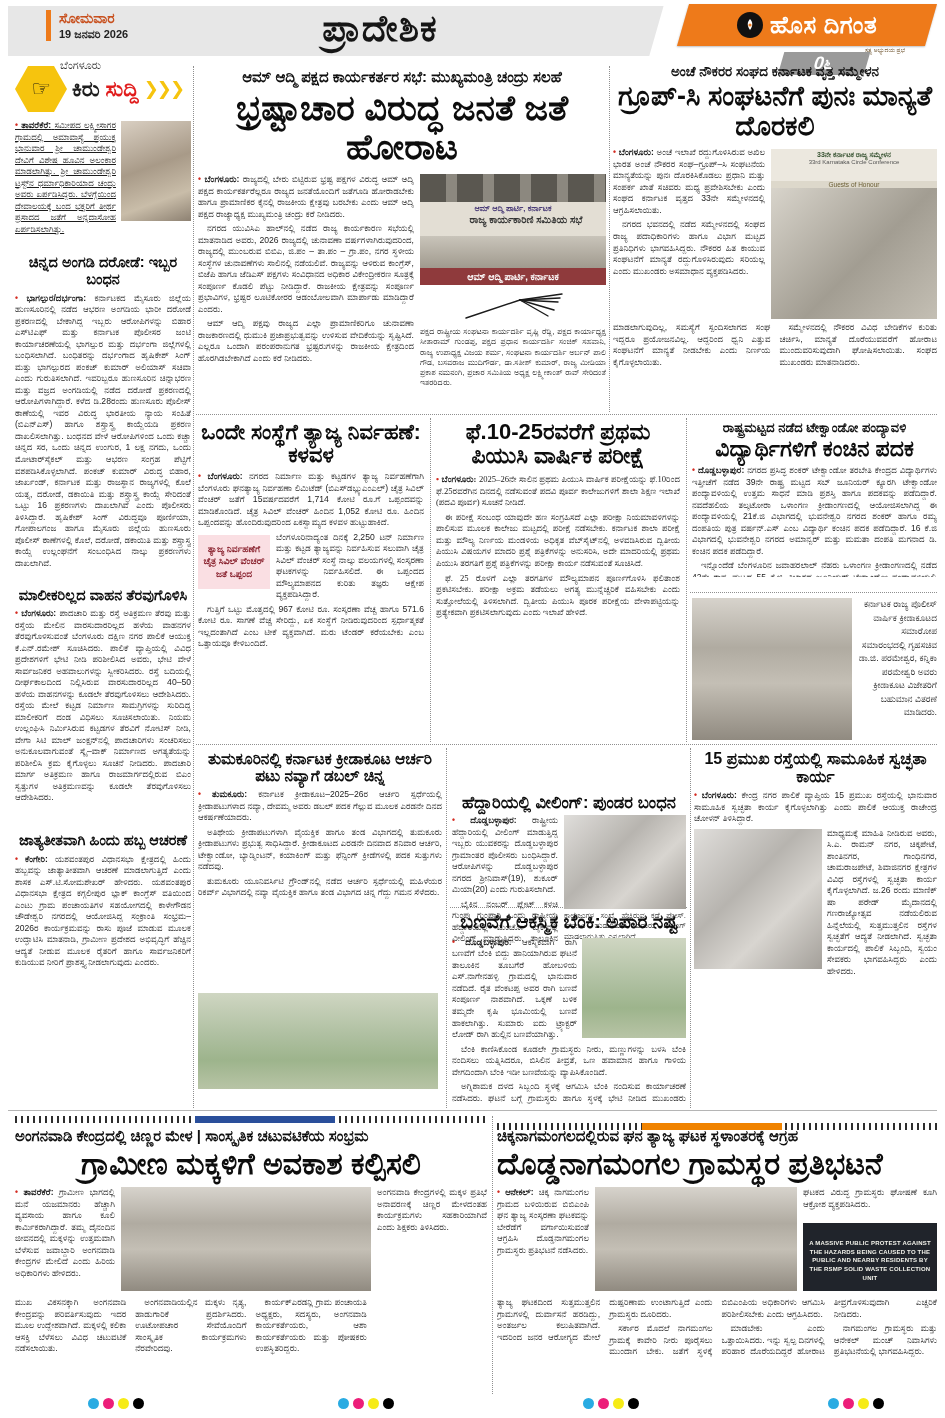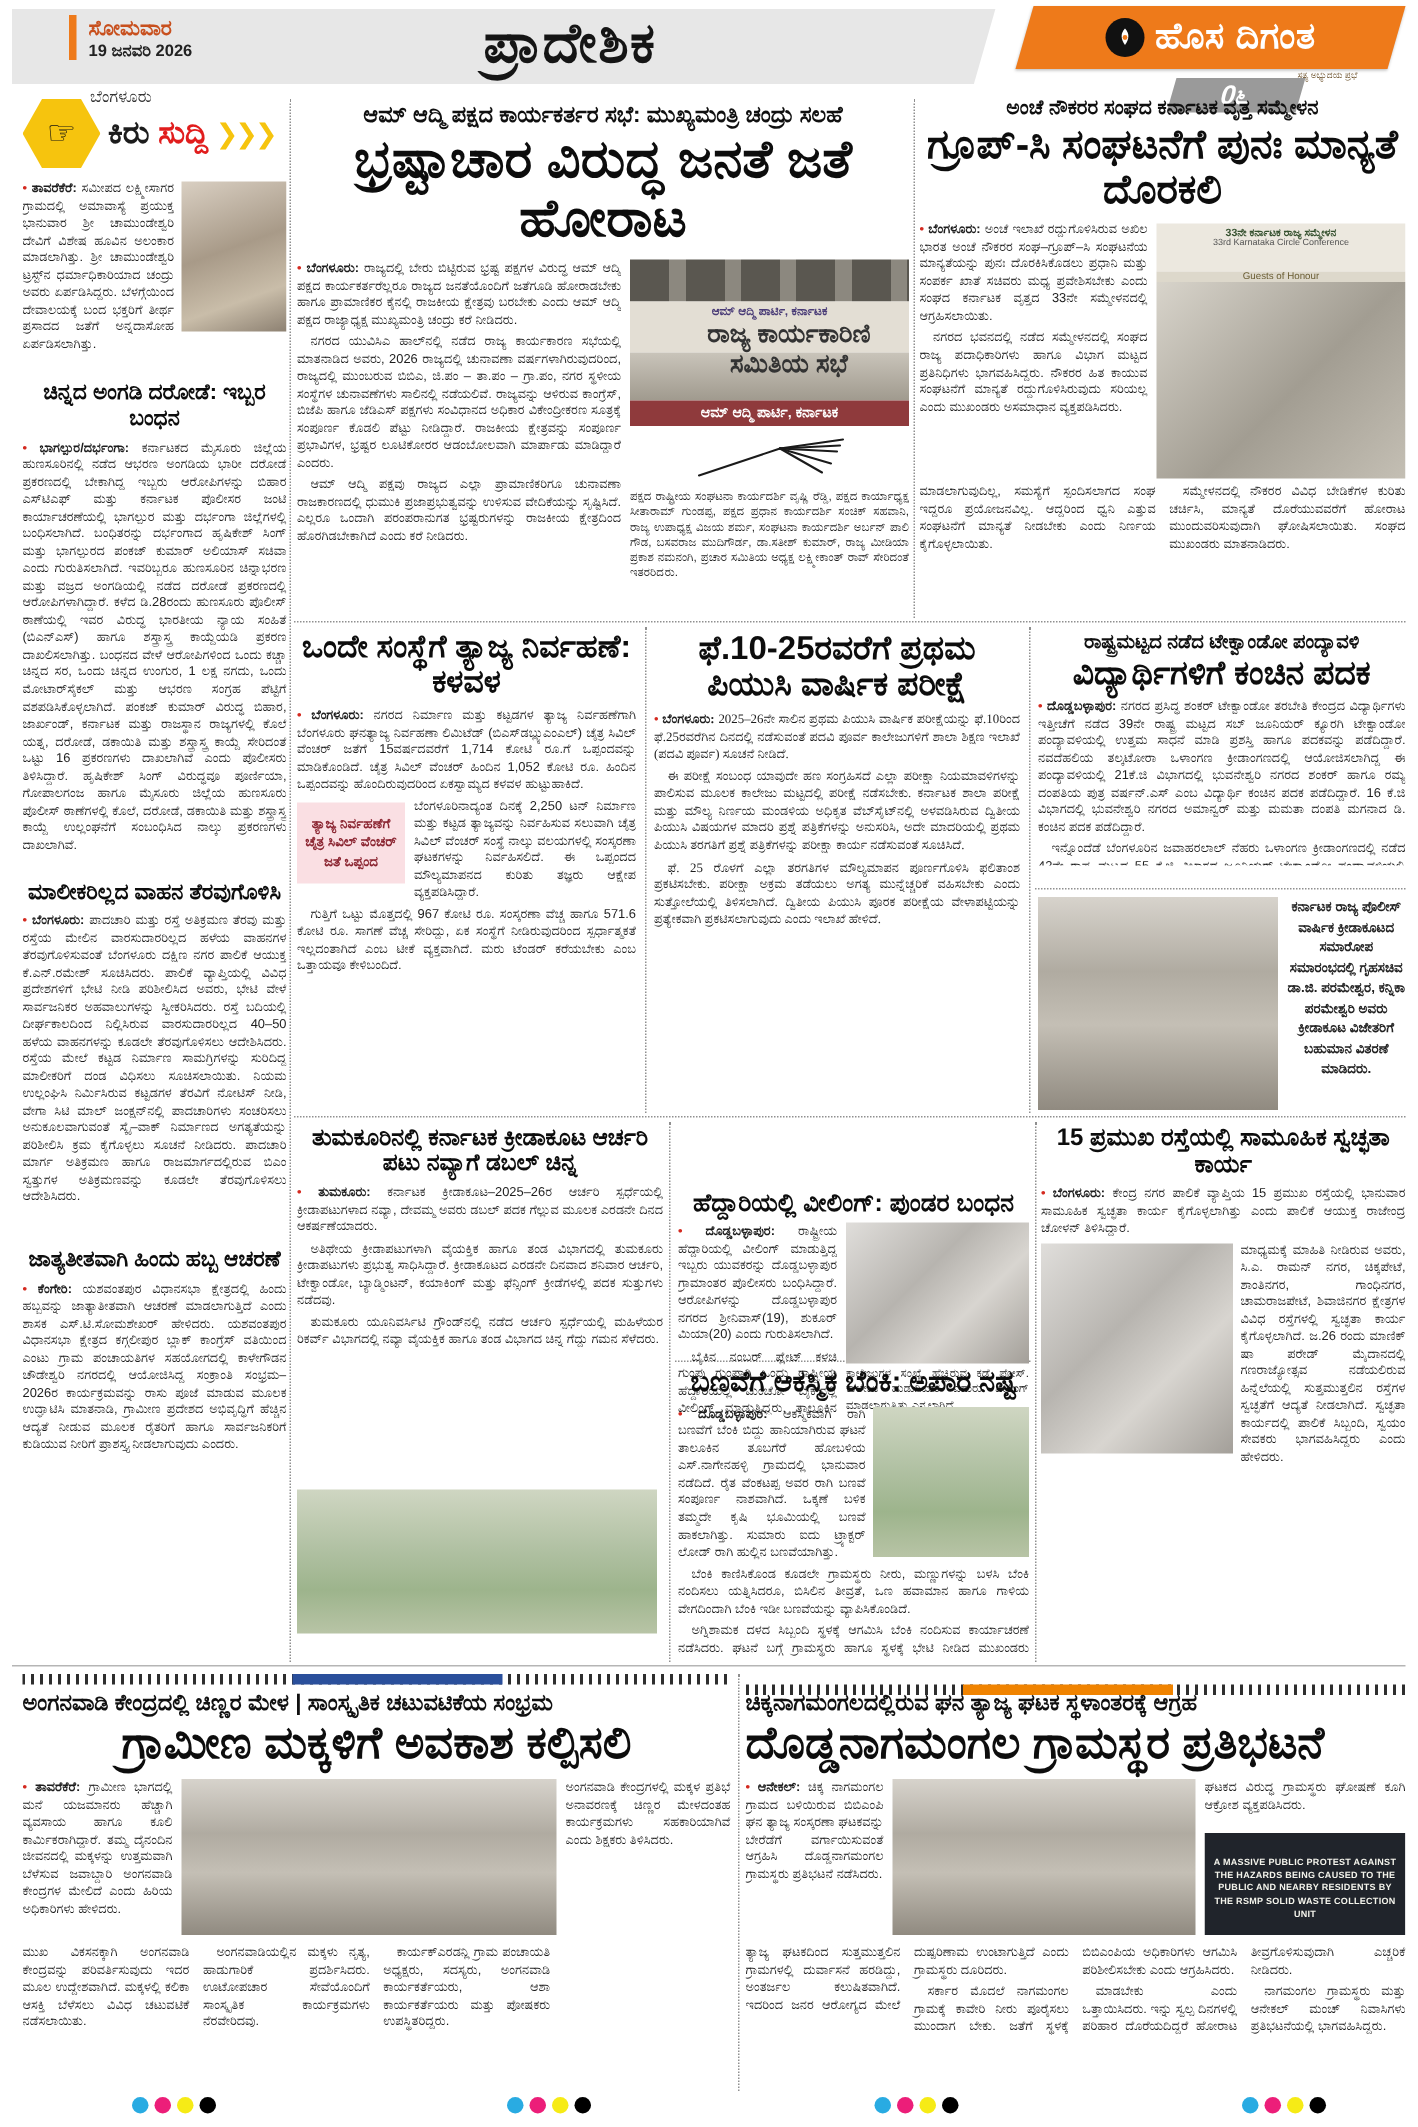--- a/index.html
+++ b/index.html
@@ -30,33 +30,33 @@
   .hline-solid{border-top:1px solid #b5b5b5;height:0;}
   
   .kicker{font-weight:bold;text-align:center;color:#101010;}
   .headline{font-weight:800;text-align:center;color:#0d0d0d;line-height:1.1;}
   .btxt{font-size:8.6px;line-height:1.34;text-align:justify;color:#1d1d1d;overflow:hidden;}
   .btxt p{margin:0 0 3px;}
   .btxt p+p{text-indent:9px;}
   .dl{font-weight:bold;}
   .dl::before{content:"• ";color:#d42a20;font-weight:900;}
   .cap{font-size:7.8px;line-height:1.32;text-align:justify;color:#222;overflow:hidden;}
-  .cap-b{font-size:9px;line-height:1.5;font-weight:bold;color:#222;text-align:center;overflow:hidden;}
+  .cap-b{font-size:9px;line-height:1.5;font-weight:normal;color:#222;text-align:right;overflow:hidden;}
   
   .ph{background:linear-gradient(135deg,#e0dedb 0%,#b7b4af 40%,#d8d5d0 65%,#a39f99 100%);}
   .ph-warm{background:linear-gradient(160deg,#d9cfc2 0%,#a89a88 45%,#c9bda9 75%,#8d8172 100%);}
   .ph-field{background:linear-gradient(180deg,#cfd6c2 0%,#aebfa0 45%,#9db48c 70%,#b8c4a6 100%);}
   .ph-crowd{background:linear-gradient(180deg,#d7d3cc 0%,#b0aba1 35%,#c4bfb5 60%,#908a80 100%);}
   .ph-r{float:right;margin:1px 0 3px 5px;}
   .ph-l{float:left;margin:1px 5px 3px 0;}
   
   .aap-faces{height:28px;background:repeating-linear-gradient(90deg,#5a5750 0 26px,#8c887f 26px 37px);}
   .aap-banner{height:32px;background:#e3ded4;text-align:center;padding-top:2px;}
   .aap-banner .l1{font-size:8px;font-weight:bold;color:#4a3c77;}
-  .aap-banner .l2{font-size:17px;font-weight:800;color:#333;padding-left:26px;}
+  .aap-banner .l2{font-size:10px;font-weight:800;color:#333;padding-left:26px;}
   .aap-people{height:32px;background:linear-gradient(180deg,#c9c4ba,#a09a8e);}
   .aap-red{height:17px;background:#8f3a3c;color:#fff;font-size:9.5px;font-weight:bold;text-align:center;line-height:17px;}
   .broom-box{background:#fff;display:flex;align-items:center;justify-content:center;}
   .post-banner{height:30px;background:#ece8df;text-align:center;padding-top:2px;}
   .post-banner .l1{font-size:7px;font-weight:bold;color:#34502e;display:block;}
   .post-banner .l2{font-size:6px;color:#555;display:block;}
   .post-honour{font-size:6.5px;color:#6b5e34;text-align:center;background:#ddd8cb;}
   .post-body{height:131px;background:linear-gradient(135deg,#d8d4cb,#a29d92 55%,#c4bfb4);}
   .banner-dark{background:#20242b;color:#f4f4ec;font-size:6px;line-height:1.45;font-weight:bold;
                padding:16px 6px 4px;text-align:center;letter-spacing:.2px;}
@@ -128,21 +128,21 @@
           <span>☞</span>
         </span>
       <span class="kiru-title">
         <span>ಕಿರು</span>
         <span class="red">ಸುದ್ದಿ</span>
       </span>
       <span class="chev">❯❯❯</span>
     </div>
 
     <div style="margin-top:8px;">
-      <div class="btxt" style="margin-top:4px;height:128px;">
+      <div class="btxt" style="margin-top:4px;height:128px;text-decoration:underline;">
         <div class="ph ph-warm ph-r" style="width:70px;height:100px;"></div>
         <p><span class="dl">ತಾವರೆಕೆರೆ:</span> <span>ಸಮೀಪದ ಲಕ್ಷ್ಮೀಸಾಗರ ಗ್ರಾಮದಲ್ಲಿ ಅಮಾವಾಸ್ಯೆ ಪ್ರಯುಕ್ತ ಭಾನುವಾರ ಶ್ರೀ ಚಾಮುಂಡೇಶ್ವರಿ ದೇವಿಗೆ ವಿಶೇಷ ಹೂವಿನ ಅಲಂಕಾರ ಮಾಡಲಾಗಿತ್ತು. ಶ್ರೀ ಚಾಮುಂಡೇಶ್ವರಿ ಟ್ರಸ್ಟ್‌ನ ಧರ್ಮಾಧಿಕಾರಿಯಾದ ಚಂದ್ರು ಅವರು ಏರ್ಪಡಿಸಿದ್ದರು. ಬೆಳಗ್ಗೆಯಿಂದ ದೇವಾಲಯಕ್ಕೆ ಬಂದ ಭಕ್ತರಿಗೆ ತೀರ್ಥ ಪ್ರಸಾದದ ಜತೆಗೆ ಅನ್ನದಾಸೋಹ ಏರ್ಪಡಿಸಲಾಗಿತ್ತು.</span></p>
       </div>
     </div>
 
     <div style="margin-top:6px;">
       <div class="kiru-h">ಚಿನ್ನದ ಅಂಗಡಿ ದರೋಡೆ: ಇಬ್ಬರ ಬಂಧನ</div>
       <div class="btxt" style="margin-top:4px;height:288px;">
         <p><span class="dl">ಭಾಗಲ್ಪುರ/ದರ್ಭಂಗಾ:</span> <span>ಕರ್ನಾಟಕದ ಮೈಸೂರು ಜಿಲ್ಲೆಯ ಹುಣಸೂರಿನಲ್ಲಿ ನಡೆದ ಆಭರಣ ಅಂಗಡಿಯ ಭಾರೀ ದರೋಡೆ ಪ್ರಕರಣದಲ್ಲಿ ಬೇಕಾಗಿದ್ದ ಇಬ್ಬರು ಆರೋಪಿಗಳನ್ನು ಬಿಹಾರ ಎಸ್‌ಟಿಎಫ್ ಮತ್ತು ಕರ್ನಾಟಕ ಪೊಲೀಸರ ಜಂಟಿ ಕಾರ್ಯಾಚರಣೆಯಲ್ಲಿ ಭಾಗಲ್ಪುರ ಮತ್ತು ದರ್ಭಂಗಾ ಜಿಲ್ಲೆಗಳಲ್ಲಿ ಬಂಧಿಸಲಾಗಿದೆ. ಬಂಧಿತರನ್ನು ದರ್ಭಂಗಾದ ಹೃಷಿಕೇಶ್ ಸಿಂಗ್ ಮತ್ತು ಭಾಗಲ್ಪುರದ ಪಂಕಜ್ ಕುಮಾರ್ ಅಲಿಯಾಸ್ ಸಚಿವಾ ಎಂದು ಗುರುತಿಸಲಾಗಿದೆ. ಇವರಿಬ್ಬರೂ ಹುಣಸೂರಿನ ಚಿನ್ನಾಭರಣ ಮತ್ತು ವಜ್ರದ ಅಂಗಡಿಯಲ್ಲಿ ನಡೆದ ದರೋಡೆ ಪ್ರಕರಣದಲ್ಲಿ ಆರೋಪಿಗಳಾಗಿದ್ದಾರೆ. ಕಳೆದ ಡಿ.28ರಂದು ಹುಣಸೂರು ಪೊಲೀಸ್ ಠಾಣೆಯಲ್ಲಿ ಇವರ ವಿರುದ್ಧ ಭಾರತೀಯ ನ್ಯಾಯ ಸಂಹಿತೆ (ಬಿಎನ್‌ಎಸ್) ಹಾಗೂ ಶಸ್ತ್ರಾಸ್ತ್ರ ಕಾಯ್ದೆಯಡಿ ಪ್ರಕರಣ ದಾಖಲಿಸಲಾಗಿತ್ತು. ಬಂಧನದ ವೇಳೆ ಆರೋಪಿಗಳಿಂದ ಒಂದು ಕಚ್ಚಾ ಚಿನ್ನದ ಸರ, ಒಂದು ಚಿನ್ನದ ಉಂಗುರ, 1 ಲಕ್ಷ ನಗದು, ಒಂದು ಮೋಟಾರ್‌ಸೈಕಲ್ ಮತ್ತು ಆಭರಣ ಸಂಗ್ರಹ ಪೆಟ್ಟಿಗೆ ವಶಪಡಿಸಿಕೊಳ್ಳಲಾಗಿದೆ. ಪಂಕಜ್ ಕುಮಾರ್ ವಿರುದ್ಧ ಬಿಹಾರ, ಜಾರ್ಖಂಡ್, ಕರ್ನಾಟಕ ಮತ್ತು ರಾಜಸ್ಥಾನ ರಾಜ್ಯಗಳಲ್ಲಿ ಕೊಲೆ ಯತ್ನ, ದರೋಡೆ, ಡಕಾಯಿತಿ ಮತ್ತು ಶಸ್ತ್ರಾಸ್ತ್ರ ಕಾಯ್ದೆ ಸೇರಿದಂತೆ ಒಟ್ಟು 16 ಪ್ರಕರಣಗಳು ದಾಖಲಾಗಿವೆ ಎಂದು ಪೊಲೀಸರು ತಿಳಿಸಿದ್ದಾರೆ. ಹೃಷಿಕೇಶ್ ಸಿಂಗ್ ವಿರುದ್ಧವೂ ಪೂರ್ಣಿಯಾ, ಗೋಪಾಲಗಂಜ ಹಾಗೂ ಮೈಸೂರು ಜಿಲ್ಲೆಯ ಹುಣಸೂರು ಪೊಲೀಸ್ ಠಾಣೆಗಳಲ್ಲಿ ಕೊಲೆ, ದರೋಡೆ, ಡಕಾಯಿತಿ ಮತ್ತು ಶಸ್ತ್ರಾಸ್ತ್ರ ಕಾಯ್ದೆ ಉಲ್ಲಂಘನೆಗೆ ಸಂಬಂಧಿಸಿದ ನಾಲ್ಕು ಪ್ರಕರಣಗಳು ದಾಖಲಾಗಿವೆ.</span></p>
       </div>

